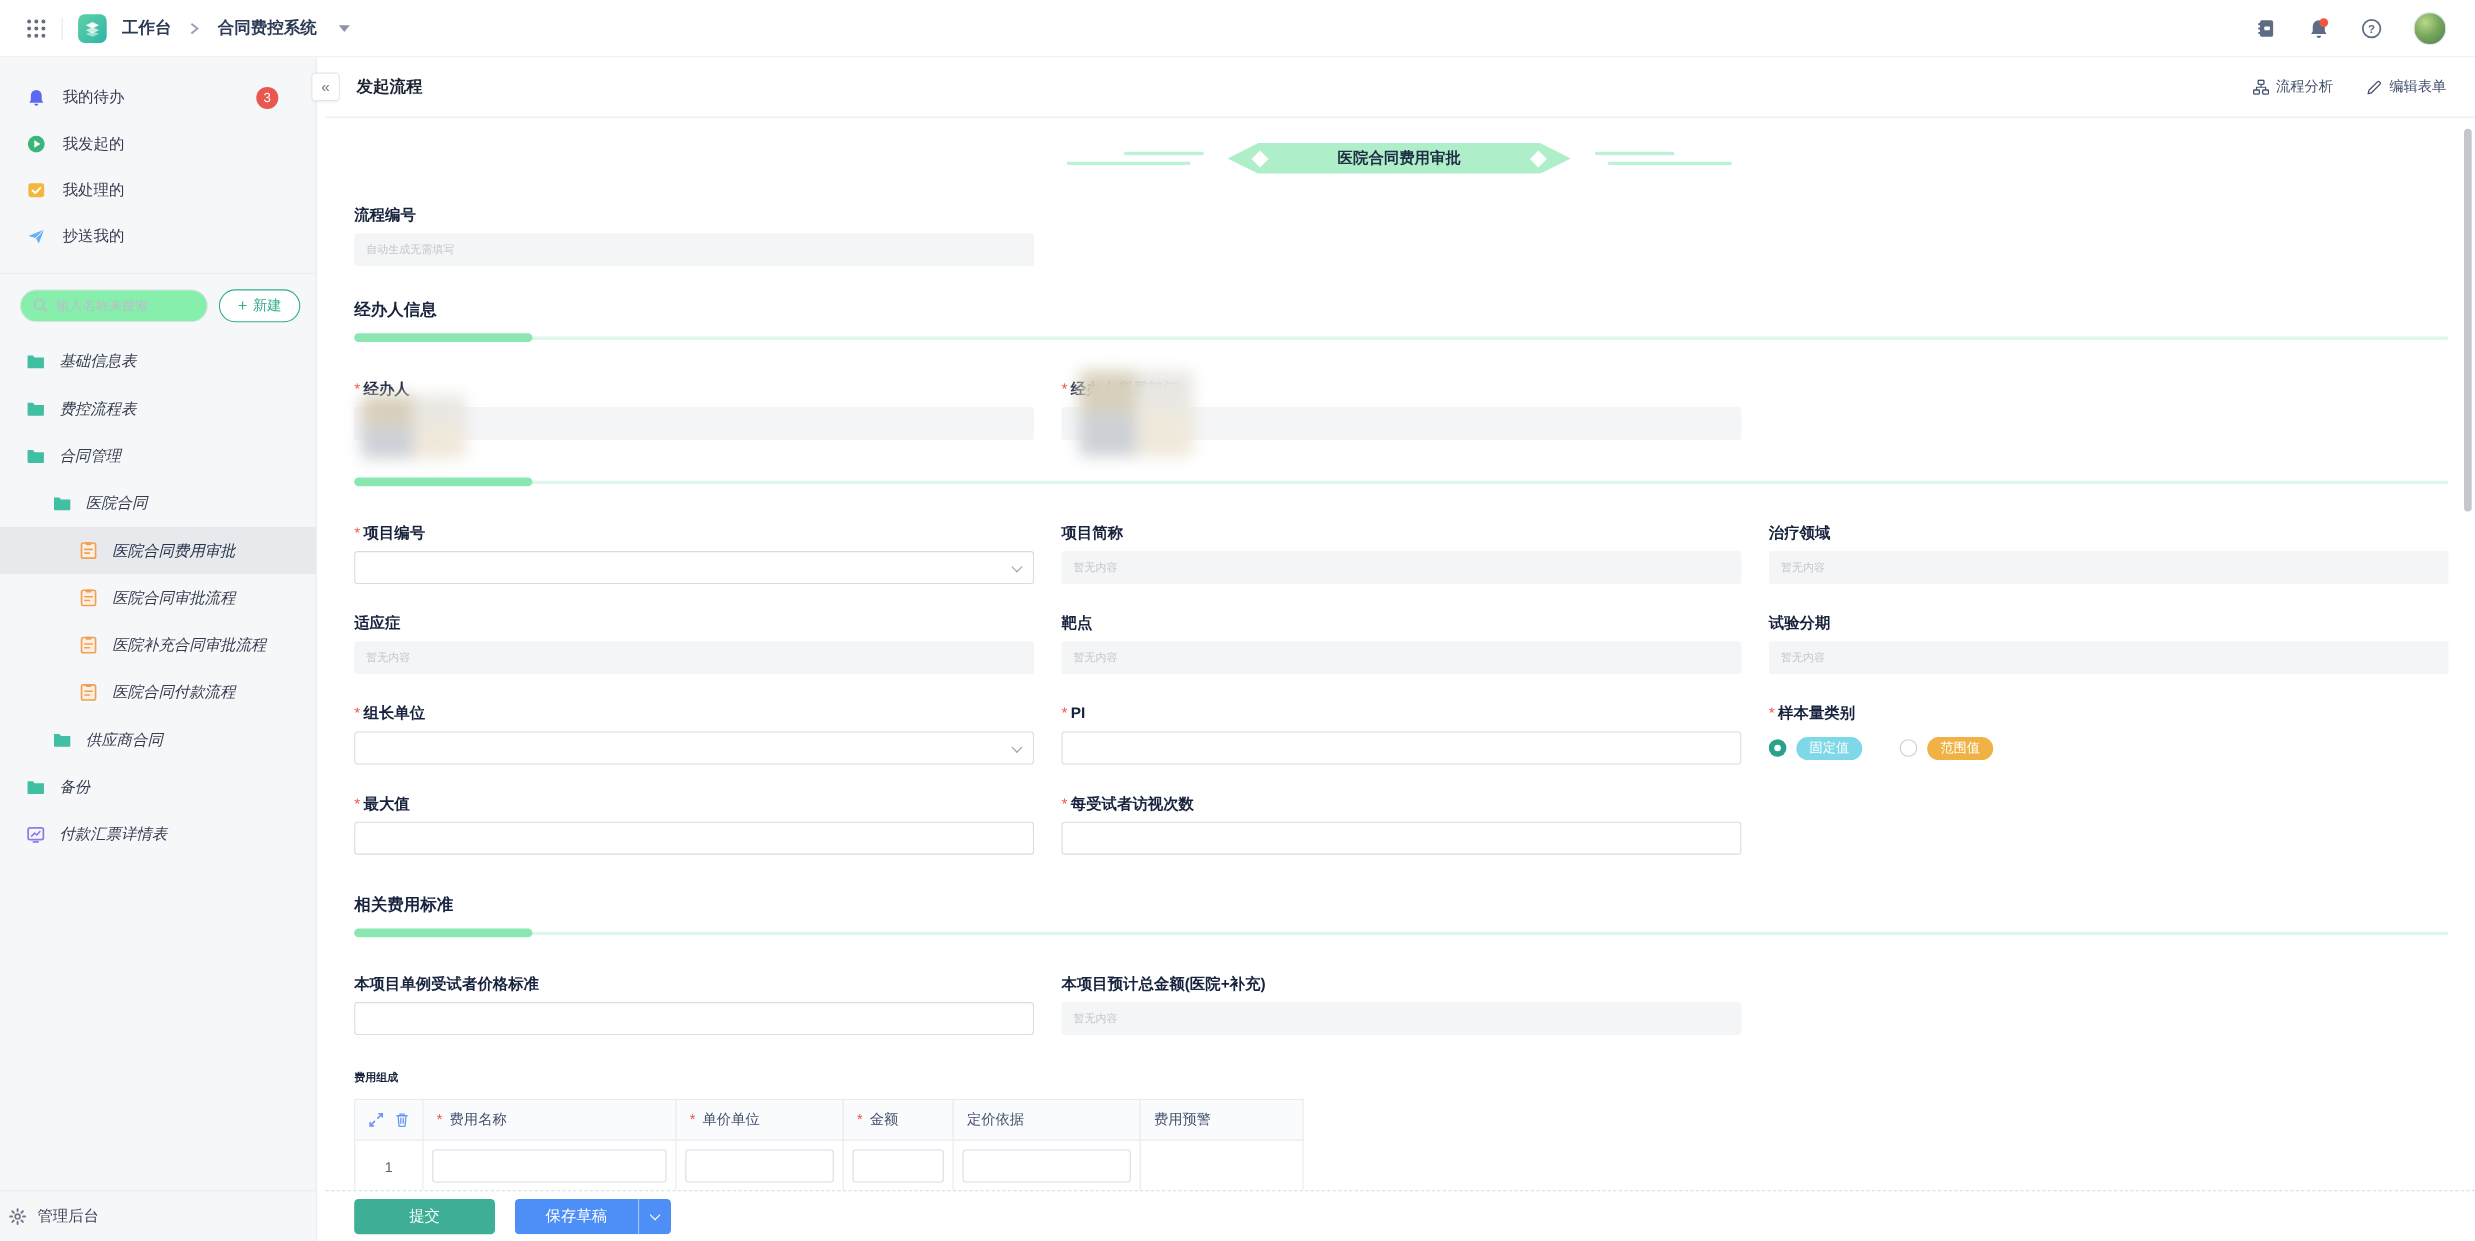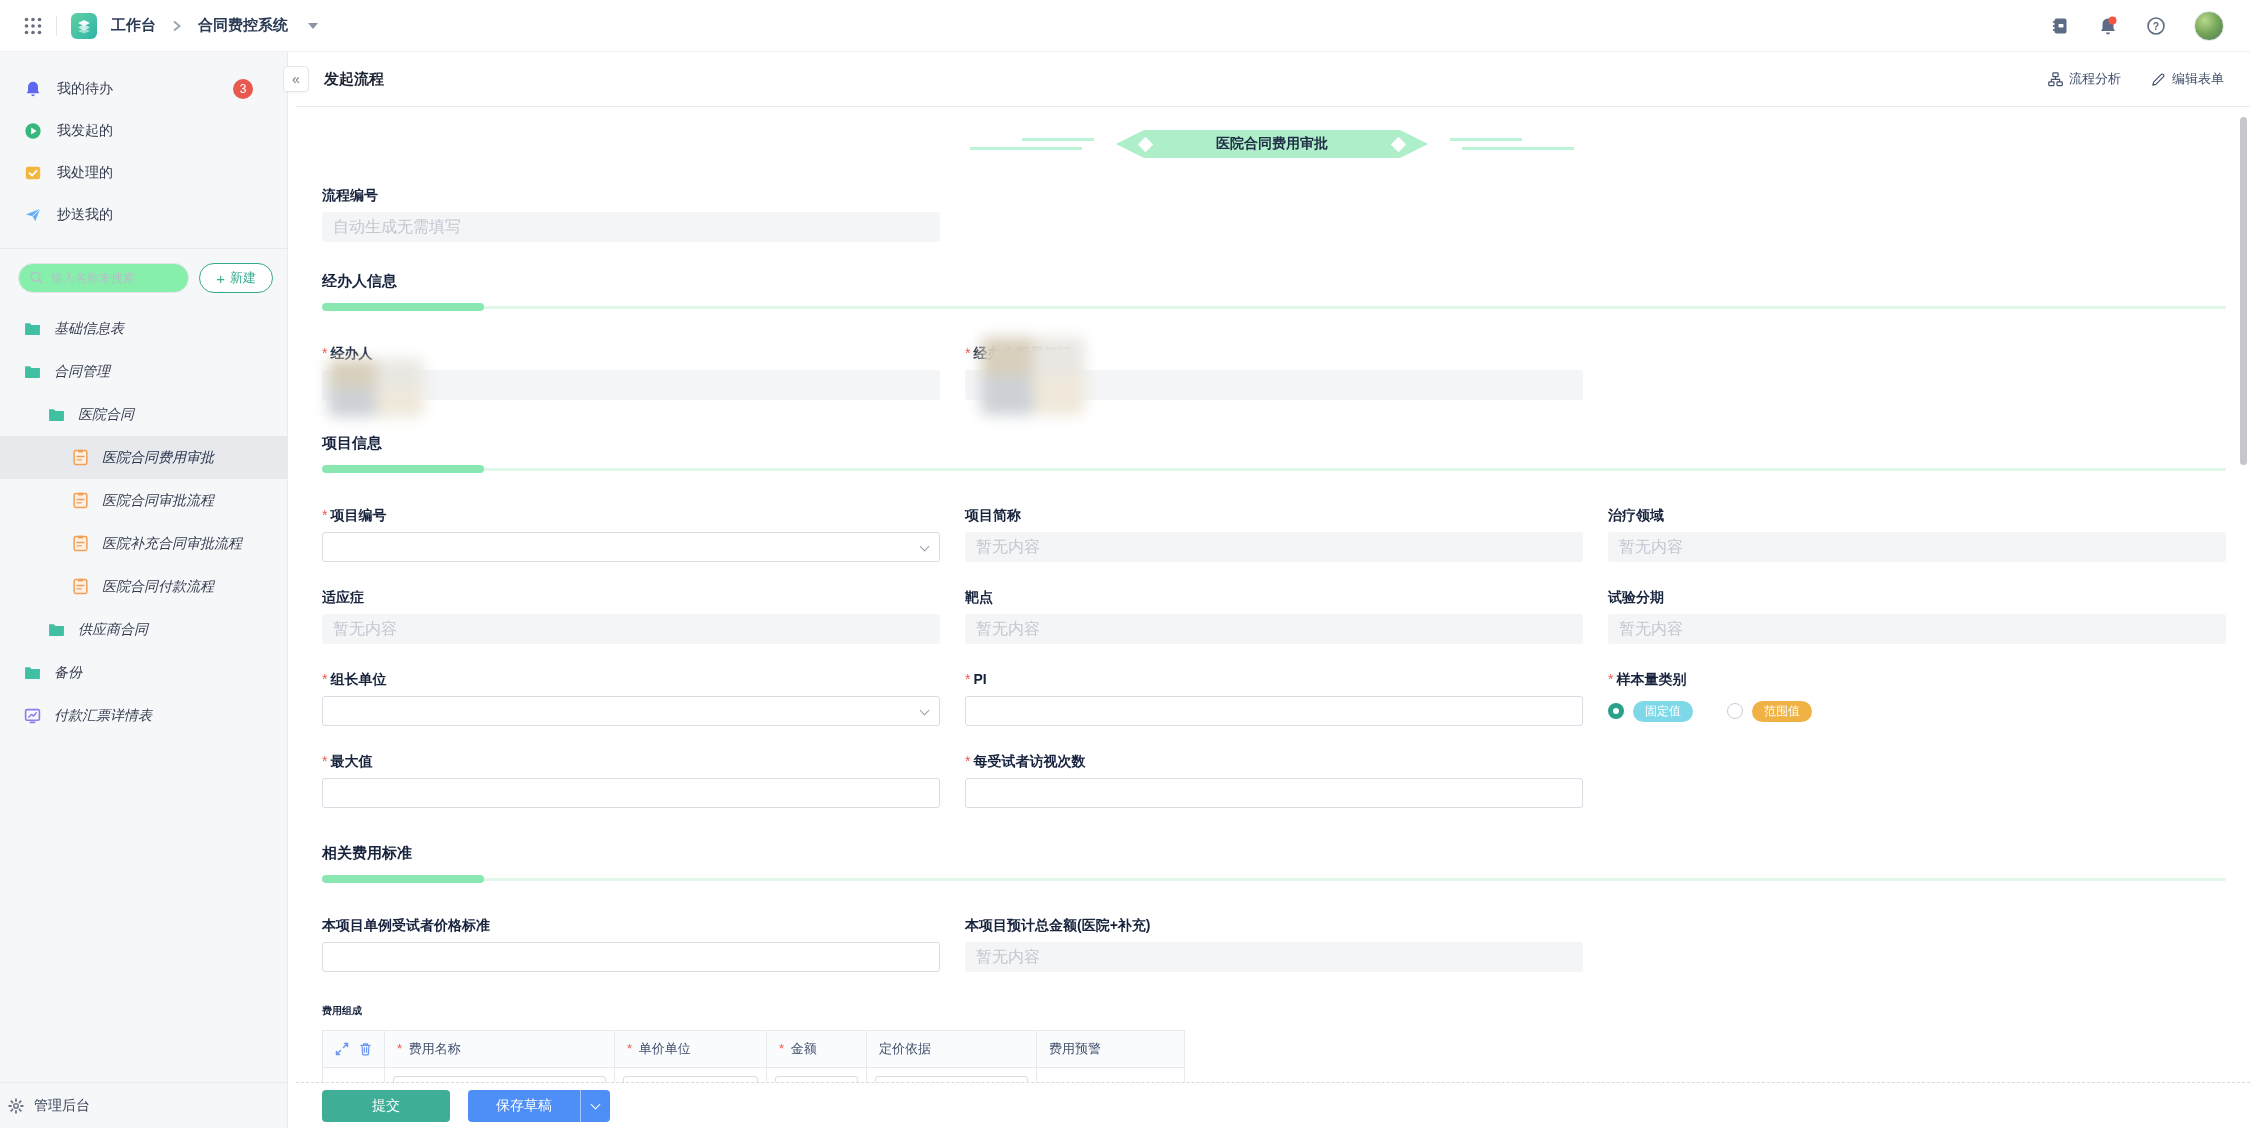--- a/index.html
+++ b/index.html
@@ -76,21 +76,21 @@
   .flow-node span { font-size:14px; font-weight:bold; color:#1f2d45; }
 
   
   .form { width:1904px; }
   .form-row { display:grid; grid-template-columns:618px 618px 618px; column-gap:25px; margin-bottom:27px; }
   .f-label { display:flex; align-items:flex-start; font-size:14px; font-weight:bold; color:#17233d; margin-bottom:9px; line-height:16px; }
   .req { color:#f2564d; margin-right:3px; font-weight:normal; }
   .ipt { height:30px; border:1px solid #d8dce3; border-radius:3px; background:#fff; width:100%;
     font-size:13px; color:#333; padding:0 10px; outline:none; }
   .ipt-disabled { height:30px; border-radius:3px; background:#f4f5f7; display:flex; align-items:center;
-    padding:0 11px; font-size:16px; color:#c2c7d0; }
+    padding:0 11px; font-size:10px; color:#c2c7d0; }
   .select { position:relative; height:30px; border:1px solid #d8dce3; border-radius:3px; background:#fff; cursor:pointer; }
   .chev { position:absolute; right:11px; top:10px; width:7px; height:7px; border-right:1.6px solid #98a0ad;
     border-bottom:1.6px solid #98a0ad; transform:rotate(45deg); }
   .sec-title { font-size:15px; font-weight:bold; color:#17233d; }
   .sec-bar { position:relative; height:8px; margin:12px 0 34px 0; width:1904px; }
   .sec-bar .light { position:absolute; left:0; right:0; top:2.5px; height:3.5px; background:#def7e9; border-radius:2px; }
   .sec-bar .dark { position:absolute; left:0; top:0; width:162px; height:8px; background:#8ae7b2; border-radius:4px; }
   .field { position:relative; }
   .blur-blob { position:absolute; z-index:2; filter:blur(7px); display:grid; grid-template-columns:1fr 1fr; grid-template-rows:1fr 1fr; border-radius:6px; overflow:hidden; }
   .blur-blob i:nth-child(1){background:#d8d0bd;} .blur-blob i:nth-child(2){background:#e9e7e2;}
@@ -257,20 +257,26 @@
     <div class="tree-item lv1">
       <svg width="17" height="17" viewBox="0 0 16 16">
           <path d="M1 3 h4.6 l1.4 1.8 H15 v8.4 a0.8 0.8 0 0 1-0.8 0.8 H1.8 A0.8 0.8 0 0 1 1 13.2 Z" fill="#41bfa2"></path>
         </svg>
       <span>基础信息表</span>
     </div>
     <div class="tree-item lv1">
       <svg width="17" height="17" viewBox="0 0 16 16">
           <path d="M1 3 h4.6 l1.4 1.8 H15 v8.4 a0.8 0.8 0 0 1-0.8 0.8 H1.8 A0.8 0.8 0 0 1 1 13.2 Z" fill="#41bfa2"></path>
         </svg>
+      <span>费控流程表</span>
+    </div>
+    <div class="tree-item lv1">
+      <svg width="17" height="17" viewBox="0 0 16 16">
+          <path d="M1 3 h4.6 l1.4 1.8 H15 v8.4 a0.8 0.8 0 0 1-0.8 0.8 H1.8 A0.8 0.8 0 0 1 1 13.2 Z" fill="#41bfa2"></path>
+        </svg>
       <span>合同管理</span>
     </div>
     <div class="tree-item lv2">
       <svg width="17" height="17" viewBox="0 0 16 16">
           <path d="M1 3 h4.6 l1.4 1.8 H15 v8.4 a0.8 0.8 0 0 1-0.8 0.8 H1.8 A0.8 0.8 0 0 1 1 13.2 Z" fill="#41bfa2"></path>
         </svg>
       <span>医院合同</span>
     </div>
     <div class="tree-item lv3 selected">
       <svg width="17" height="17" viewBox="0 0 16 16">
@@ -421,21 +427,20 @@
         <div class="ipt-disabled"></div>
         <div class="blur-blob" style="left:16px; top:-8px; width:104px; height:78px">
             <i></i>
             <i></i>
             <i></i>
             <i></i>
           </div>
       </div>
     </div>
 
-    <div class="sec-title">项目信息</div>
     <div class="sec-bar">
         <i class="light"></i>
         <i class="dark"></i>
       </div>
 
     <div class="form-row">
       <div class="field">
         <div class="f-label">
             <span class="req">*</span>
             <span>项目编号</span>

